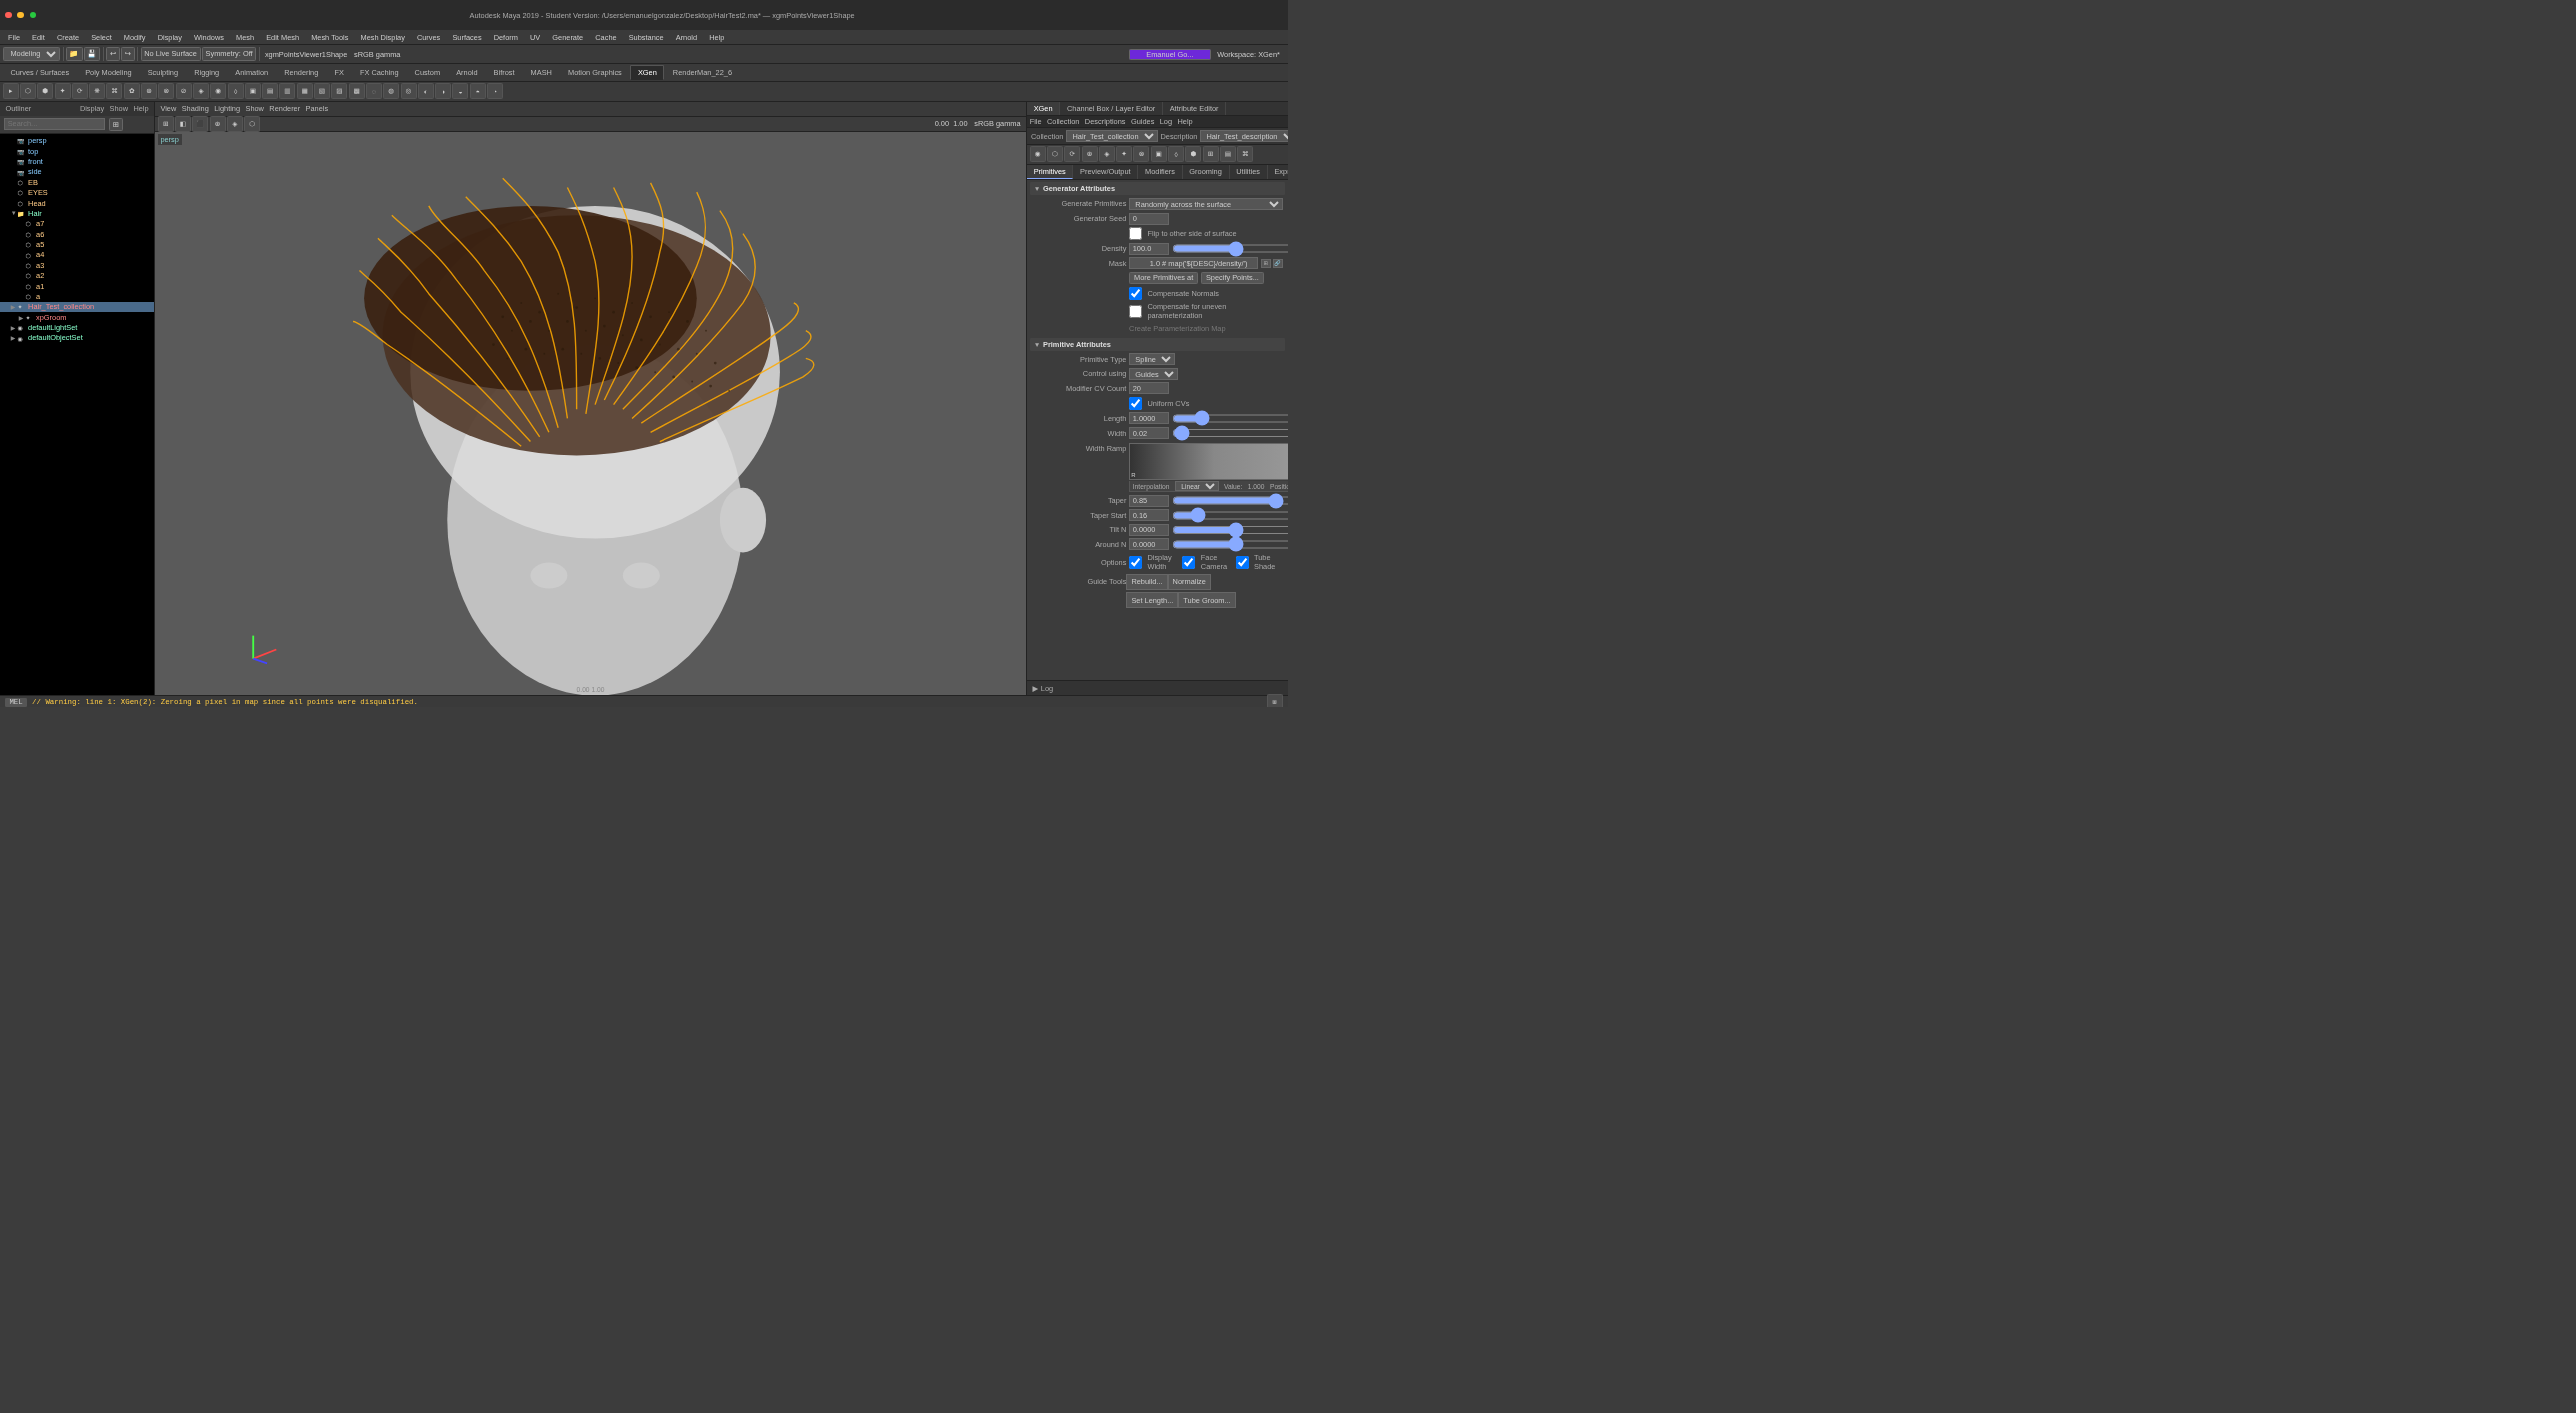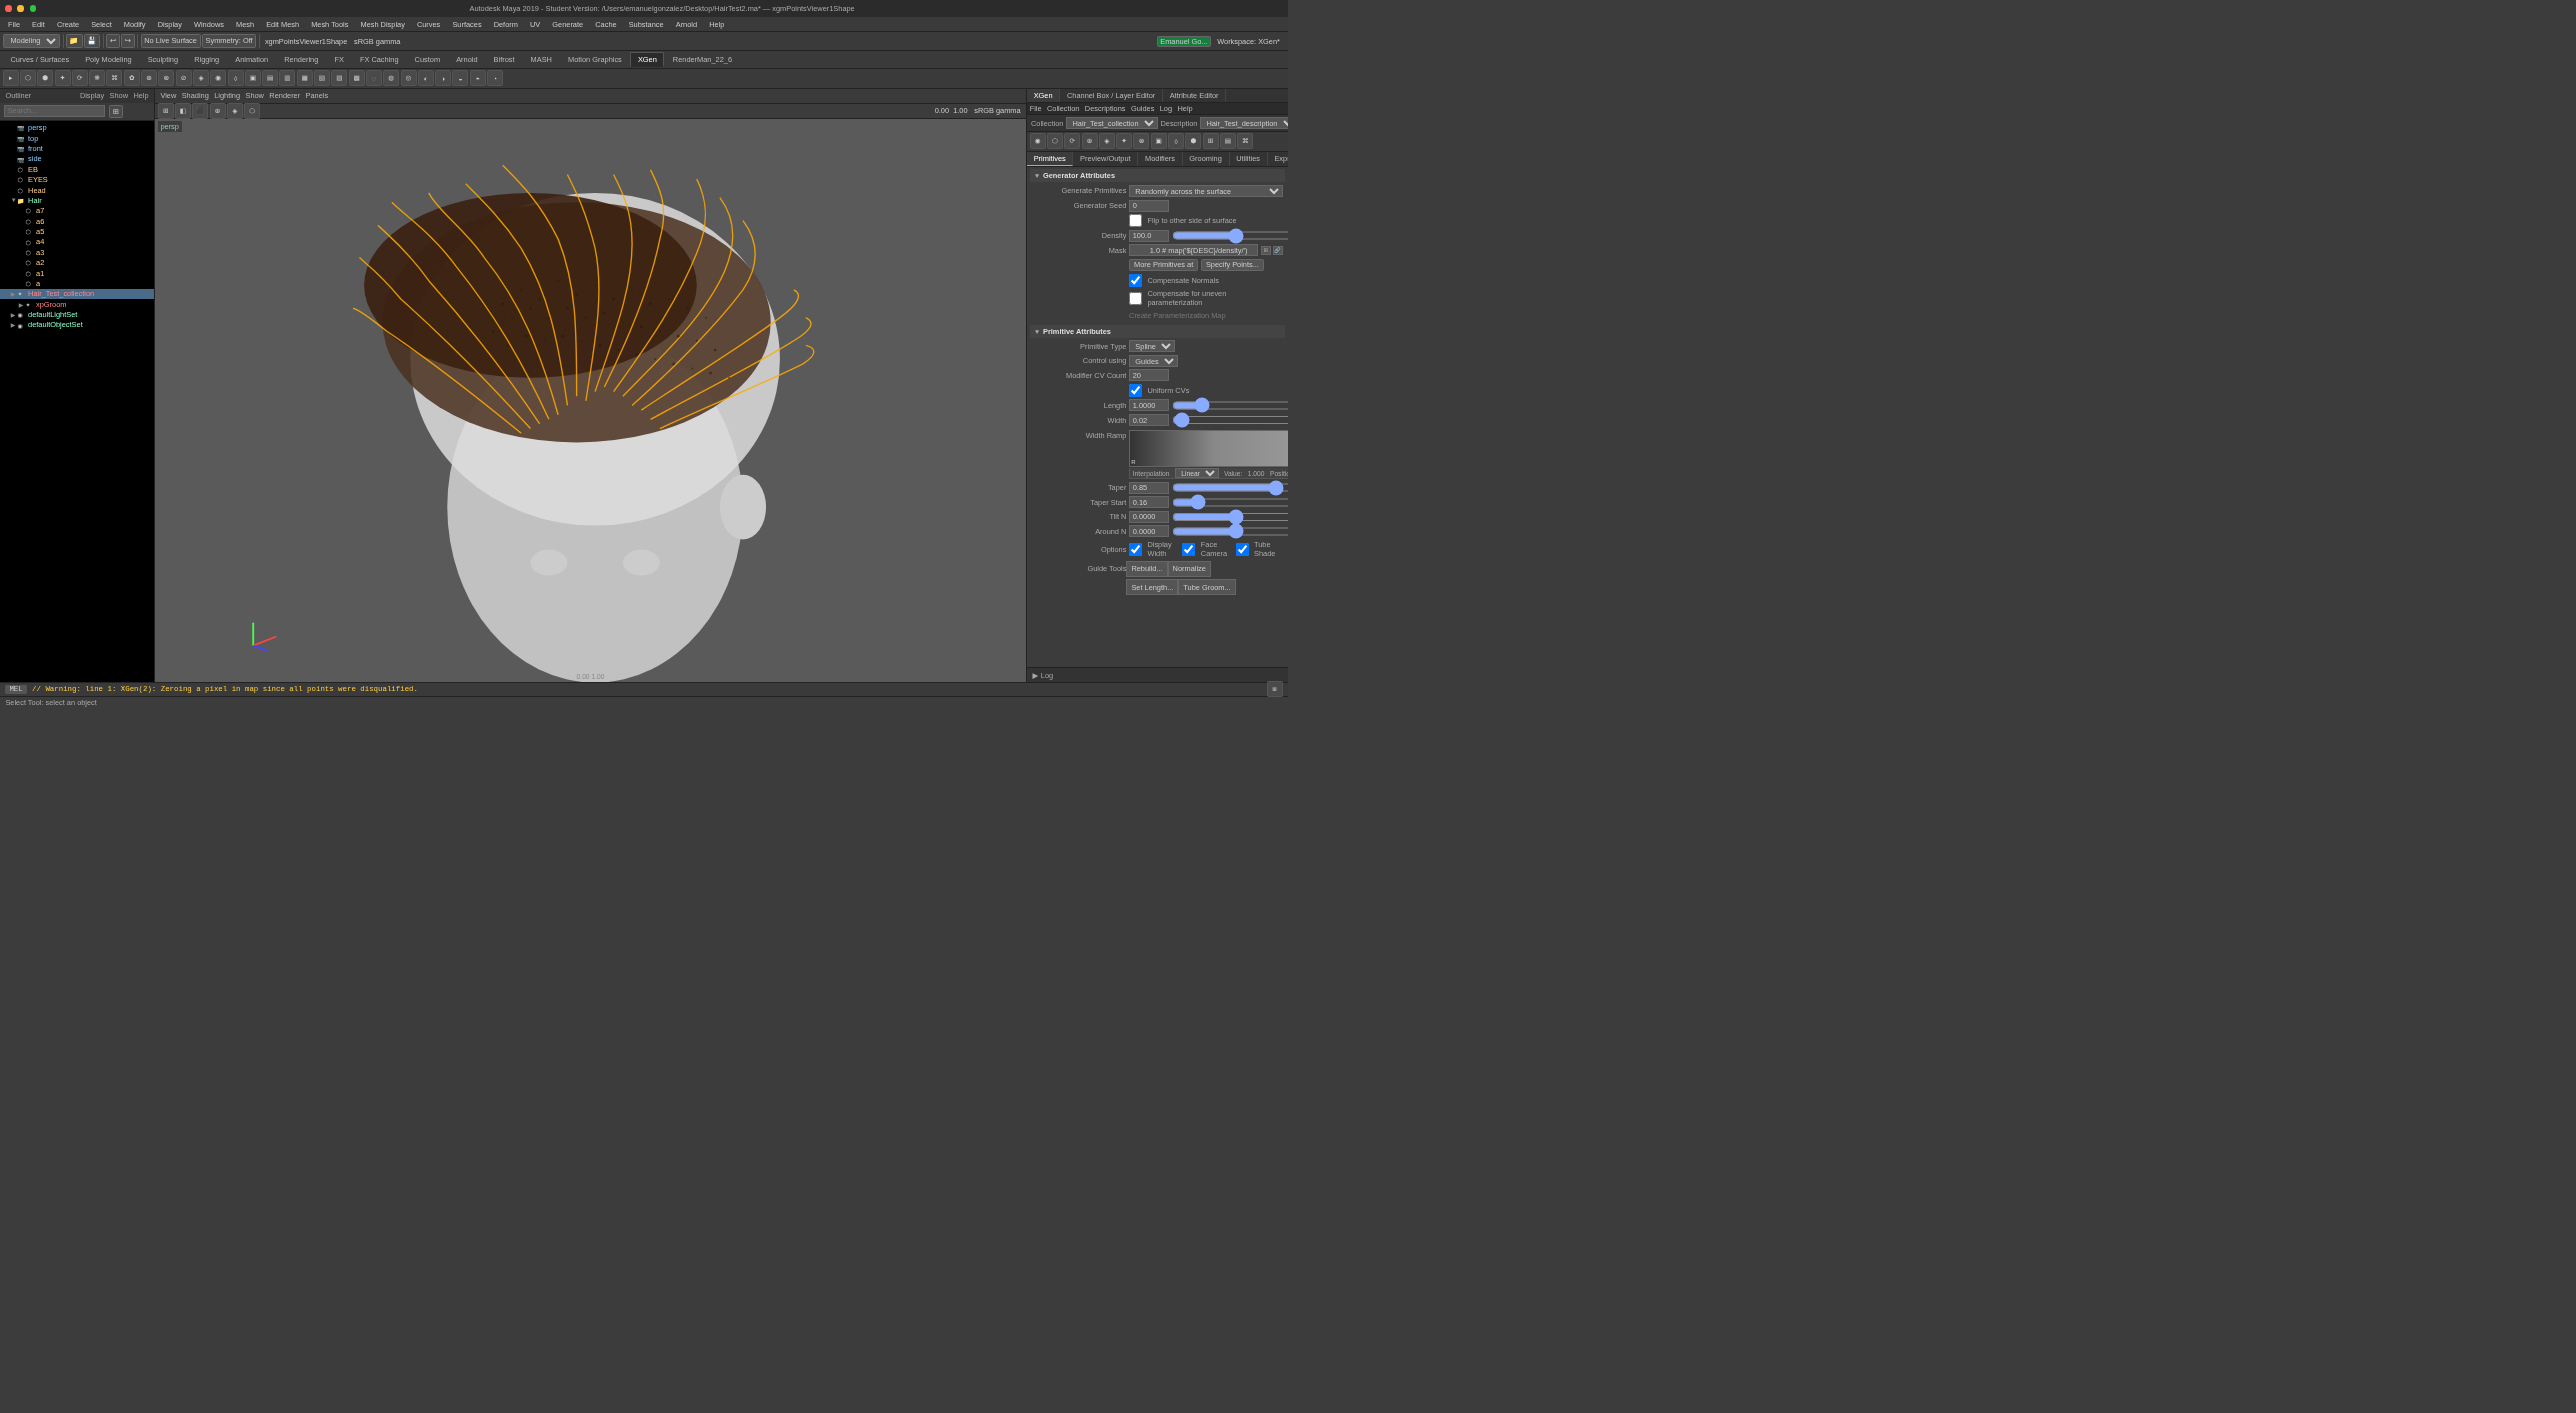--- a/index.html
+++ b/index.html
@@ -1,19 +1,19 @@
 <!DOCTYPE html>
 <html style="font-size:10.8px"><head>
   <meta charset="utf-8">
   <style>
     * { box-sizing: border-box; margin: 0; padding: 0; }
     body { background: #3c3c3c; color: #ccc; font-family: Arial, sans-serif; font-size: 7.4px; width: 1288px; height: 707px; overflow: hidden; }
 
     
-    #titlebar { background: #2b2b2b; height: 17px; display: flex; align-items: center; padding: 0 5.4px; gap: 5.4px; }
+    #titlebar { background: #2b2b2b; height: 30px; display: flex; align-items: center; padding: 0 5.4px; gap: 5.4px; }
     .traffic-light { width: 6.7px; height: 6.7px; border-radius: 50%; display: inline-block; }
     .tl-red { background: #ff5f57; }
     .tl-yellow { background: #febc2e; }
     .tl-green { background: #28c840; }
     #titlebar-title { flex: 1; text-align: center; font-size: 7.4px; color: #aaa; }
 
     
     #menubar { background: #3a3a3a; height: 15px; display: flex; align-items: center; padding: 0 2.7px; gap: 1.3px; border-bottom: 0.7px solid #222; }
     .menu-item { padding: 1.3px 5.4px; font-size: 7.4px; color: #ccc; cursor: pointer; border-radius: 1.3px; }
 
@@ -157,21 +157,21 @@
   <div class="toolbar-sep"></div>
   <button class="toolbar-btn">↩</button>
   <button class="toolbar-btn">↪</button>
   <div class="toolbar-sep"></div>
   <button class="toolbar-btn">No Live Surface</button>
   <button class="toolbar-btn">Symmetry: Off</button>
   <div class="toolbar-sep"></div>
   <span style="font-size:7.4px;color:#ccc;padding:0 2.7px;">xgmPointsViewer1Shape</span>
   <span style="font-size:7.4px;color:#ccc;padding:0 2.7px;">sRGB gamma</span>
   <div style="flex:1"></div>
-  <span style="font-size:7.4px;color:#ccc;padding:0 2px;background:#15803d;border:0.7px solid #666;border-radius:1.3px;">Emanuel Go...</span>
+  <span style="font-size:7.4px;color:#ccc;padding:0 16px;background:#6d28d9;border:0.7px solid #666;border-radius:1.3px;">Emanuel Go...</span>
   <span style="font-size:7.4px;color:#ccc;padding:0 5.4px;">Workspace: XGen*</span>
 </div>
 
 <div id="tabbar">
 
 <span class="tab">Curves / Surfaces</span>
     <span class="tab">Poly Modeling</span>
     <span class="tab">Sculpting</span>
     <span class="tab">Rigging</span>
     <span class="tab">Animation</span>

